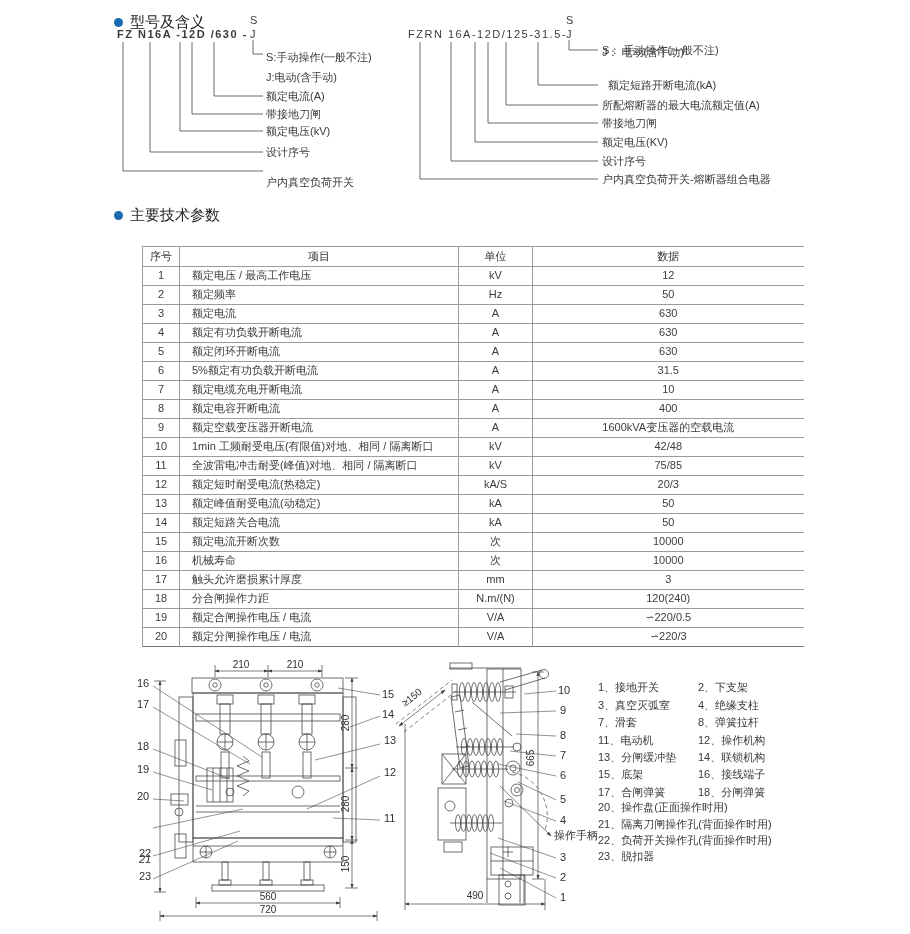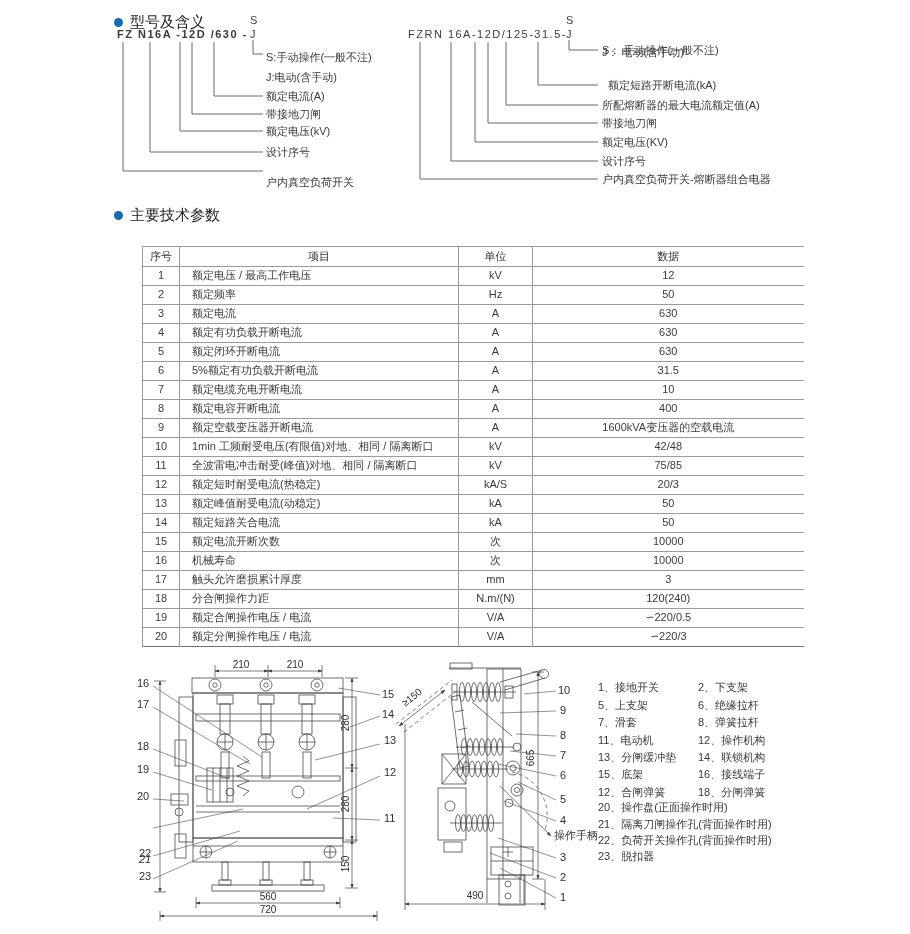--- a/index.html
+++ b/index.html
@@ -464,41 +464,41 @@
       <div class="callout" style="left: 560px; top: 871px;">2</div>
       <div class="callout" style="left: 560px; top: 891px;">1</div>
     </div>
   <div class="dimhtml" style="left:554px;top:828px;">操作手柄</div>
   <div class="plist">
       <div class="prow">
         <span class="c1">1、接地开关</span>
         <span>2、下支架</span>
       </div>
       <div class="prow">
-        <span class="c1">5、上支架</span>
-        <span>6、绝缘拉杆</span>
+        <span class="c1">3、真空灭弧室</span>
+        <span>4、绝缘支柱</span>
       </div>
       <div class="prow">
         <span class="c1">7、滑套</span>
         <span>8、弹簧拉杆</span>
       </div>
       <div class="prow">
         <span class="c1">11、电动机</span>
         <span>12、操作机构</span>
       </div>
       <div class="prow">
         <span class="c1">13、分闸缓冲垫</span>
         <span>14、联锁机构</span>
       </div>
       <div class="prow">
         <span class="c1">15、底架</span>
         <span>16、接线端子</span>
       </div>
       <div class="prow">
-        <span class="c1">12、合闸弹簧</span>
+        <span class="c1">17、合闸弹簧</span>
         <span>18、分闸弹簧</span>
       </div>
       <div class="psingle">20、操作盘(正面操作时用)</div>
       <div class="psingle">21、隔离刀闸操作孔(背面操作时用)</div>
       <div class="psingle">22、负荷开关操作孔(背面操作时用)</div>
       <div class="psingle">23、脱扣器</div>
     </div>
 
 </div>
 

